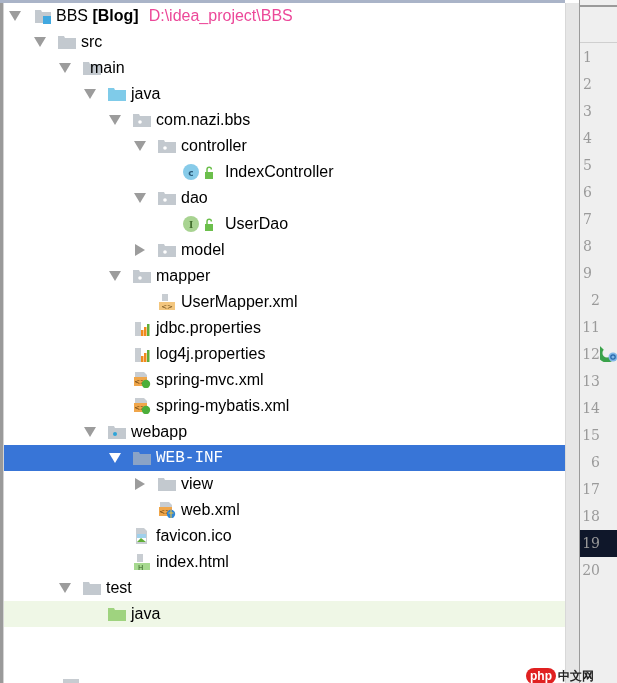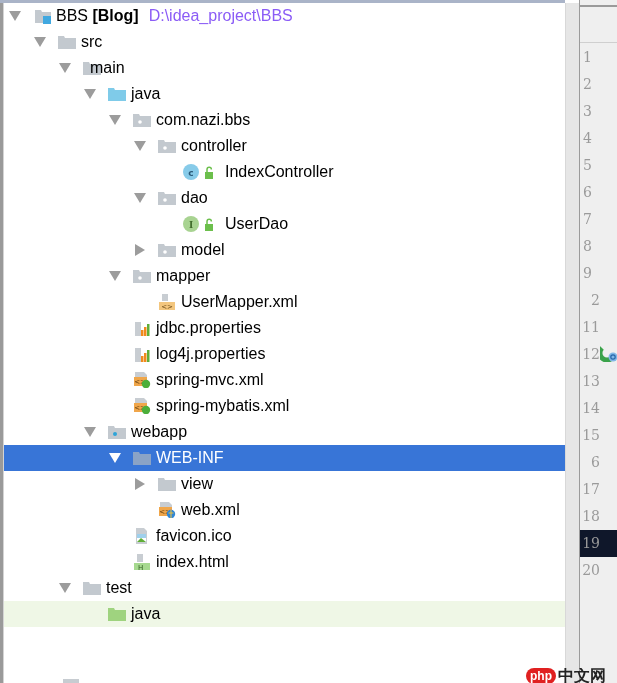--- a/index.html
+++ b/index.html
@@ -17,21 +17,21 @@
     background: #aab4c8;
   }
   .tree {
     position: absolute; left: 4px; top: 3px; width: 561px; height: 680px;
     overflow: hidden;
   }
   .row {
     position: relative; height: 26px; line-height: 26px;
     font-size: 16px; color: #000; white-space: nowrap;
   }
-  .row.selected { background: #3875d7; color: #fff; }
+  .row.selected { background: #3875d7; color: #fff; font-family: Liberation Mono, monospace; }
   .row.highlight { background: #eff7e6; }
   .arrow {
     position: absolute; top: 0; width: 14px; height: 26px;
     display: flex; align-items: center; justify-content: center;
   }
   .arrow .tri-down {
     width: 0; height: 0;
     border-left: 6px solid transparent; border-right: 6px solid transparent;
     border-top: 10px solid #9c9c9c;
   }
@@ -39,21 +39,21 @@
     width: 0; height: 0;
     border-top: 6px solid transparent; border-bottom: 6px solid transparent;
     border-left: 10px solid #9c9c9c;
   }
   .row.selected .arrow .tri-down { border-top-color: #ffffff; }
   .icon {
     position: absolute; top: 5px; width: 18px; height: 16px;
   }
   .label { position: absolute; top: 0; }
   .label .bold { font-weight: bold; }
-  .label .path { color: #8b5cf6; margin-left: 10px; }
+  .label .path { color: #ec4899; margin-left: 10px; }
   .scrollbar-track {
     position: absolute; left: 565px; top: 3px; width: 13px; height: 680px;
     background: #e6e6e6; border-left: 1px solid #d8d8d8;
   }
   .gutter {
     position: absolute; left: 579px; top: 0; width: 38px; height: 683px;
     background: #efefef; border-left: 1px solid #9a9a9a;
   }
   .gutter-top {
     position: absolute; left: 0; top: 0; width: 38px; height: 42px;
@@ -76,21 +76,21 @@
     position: absolute; left: 20px; top: 344px; width: 18px; height: 18px;
   }
   .watermark {
     position: absolute; left: 526px; top: 668px; height: 15px;
     display: flex; align-items: flex-start; gap: 2px; overflow: hidden;
   }
   .wm-badge {
     background: #e02020; color: #fff; font-size: 12px; font-weight: bold;
     border-radius: 8px; padding: 0 4px; line-height: 16px;
   }
-  .wm-text { font-size: 16px; color: #222; line-height: 16px; font-weight: bold; }
+  .wm-text { font-size: 12px; color: #222; line-height: 16px; font-weight: bold; }
   .stub-icon {
     position: absolute; left: 63px; top: 679px; width: 16px; height: 4px;
     background: #c7ccd1;
   }
 </style>
 </head>
 <body>
 
 <div class="left-edge"></div>
 <div class="top-edge"></div>

